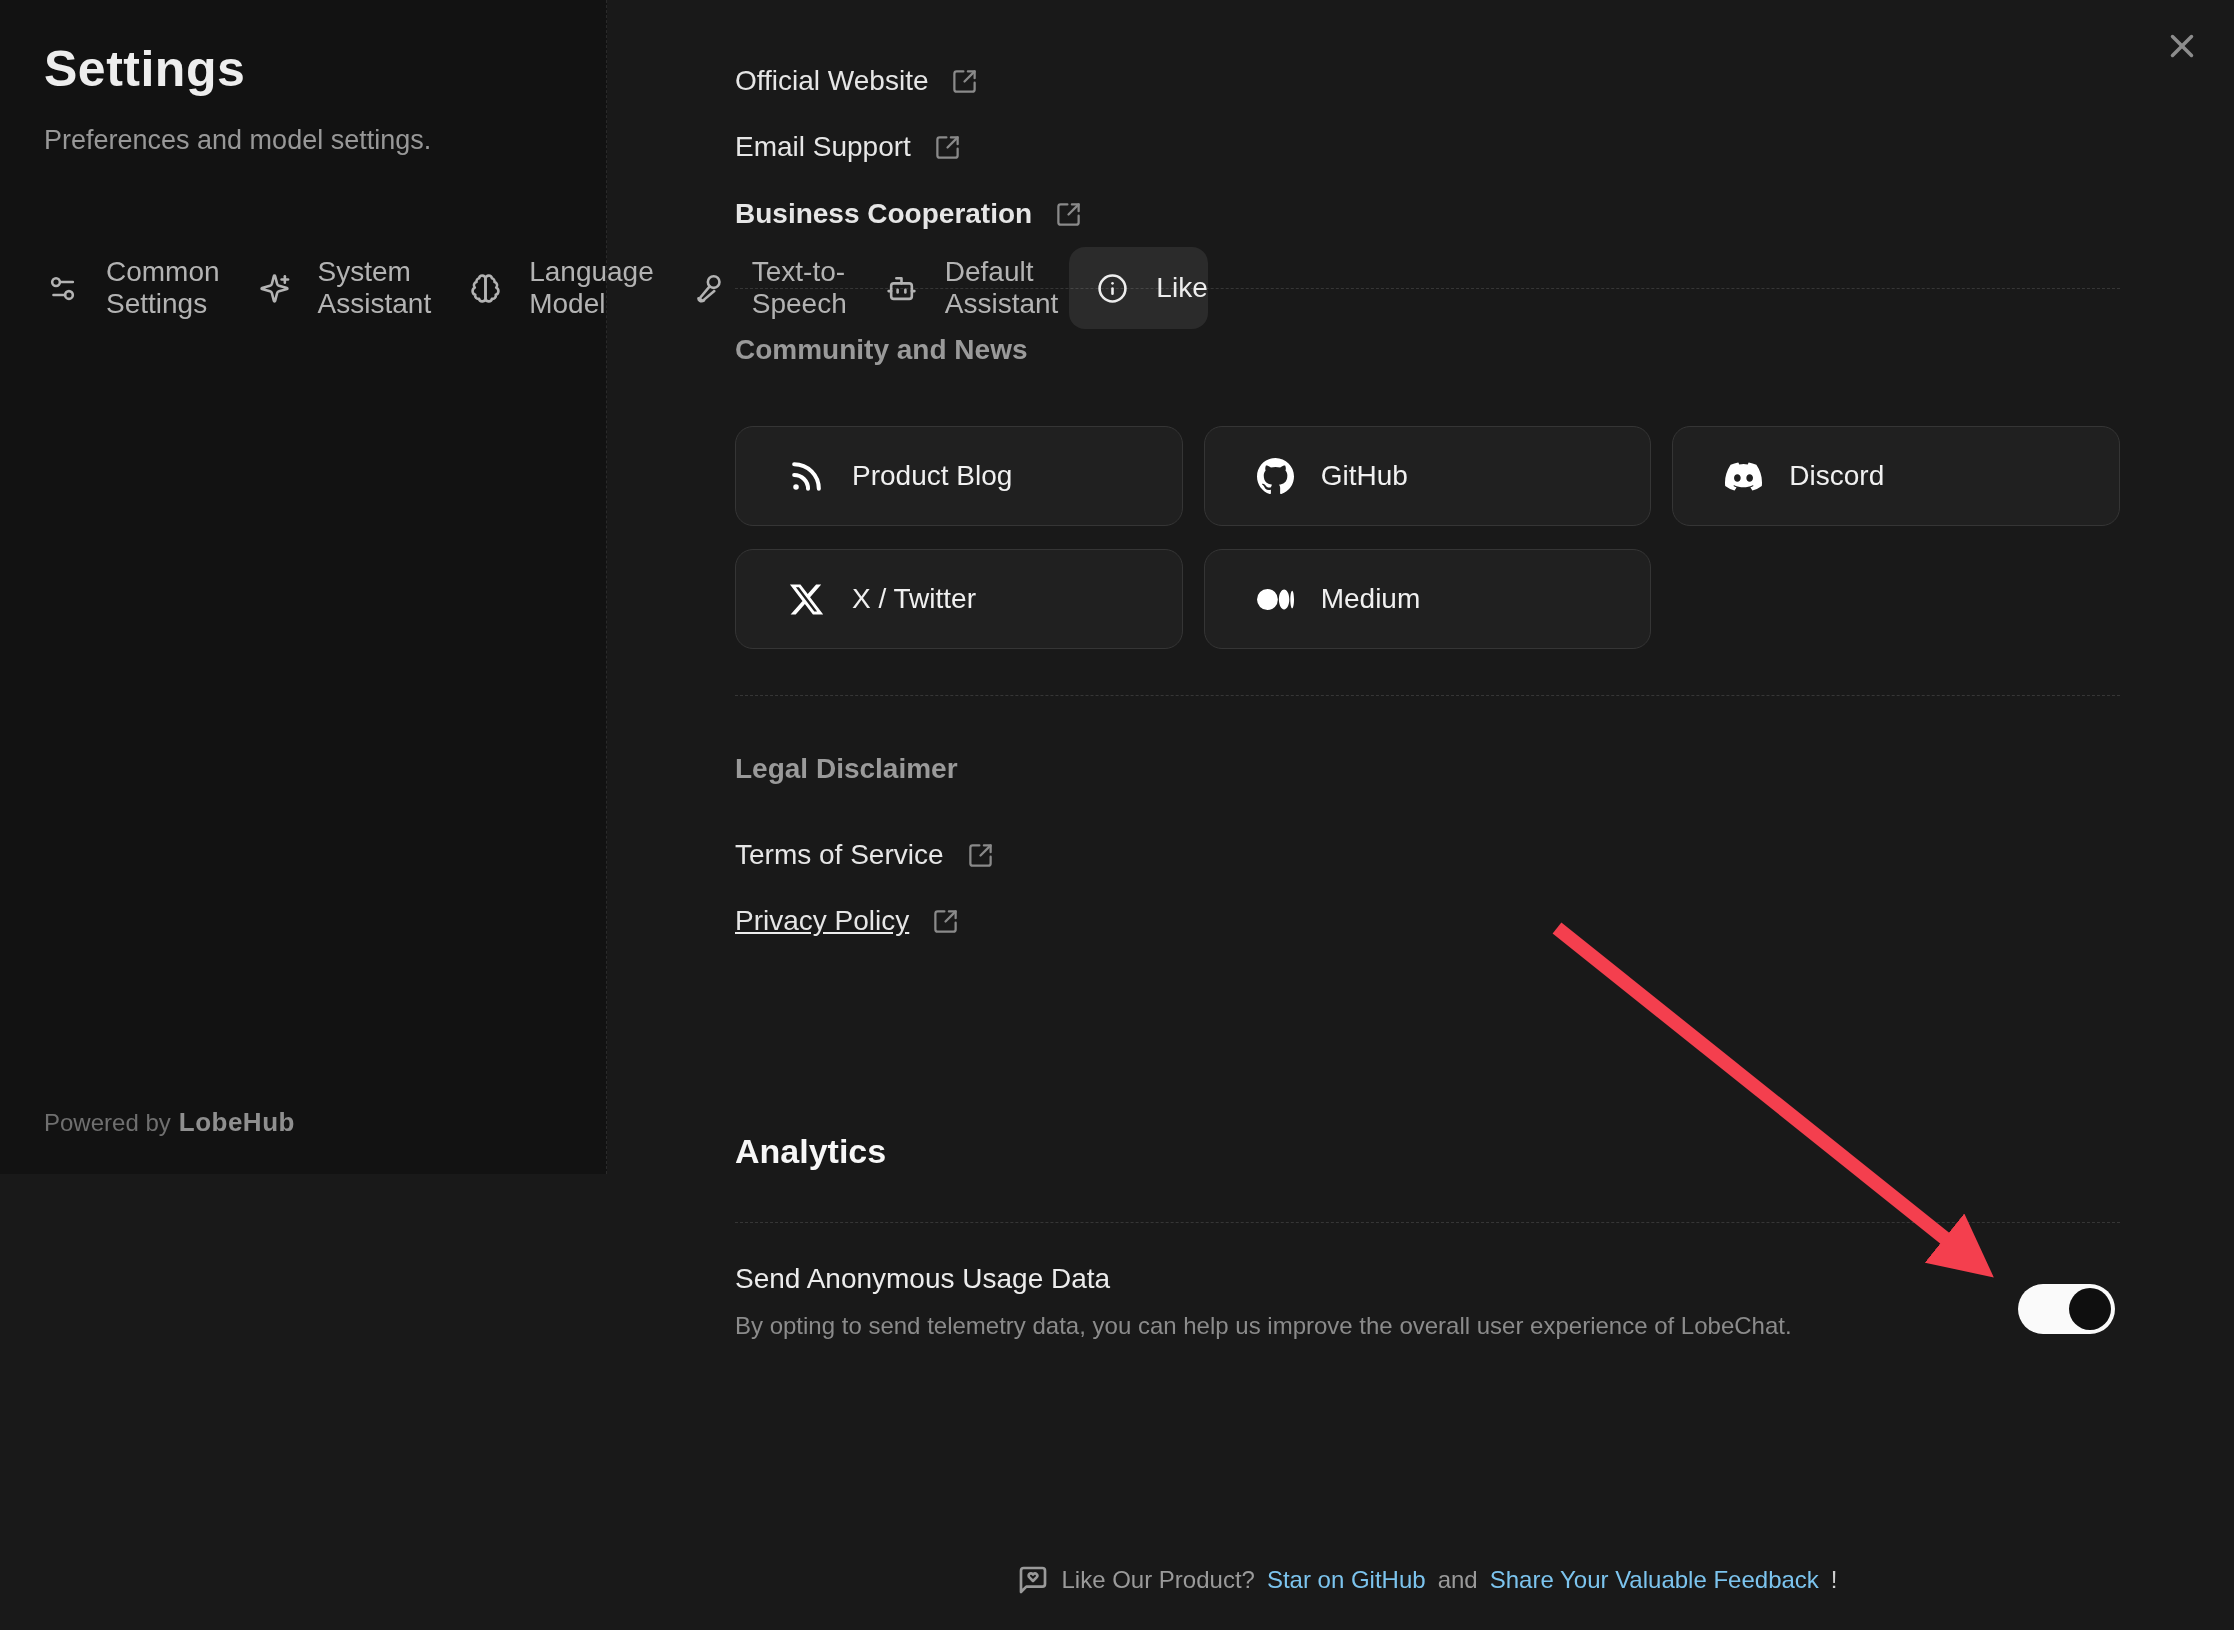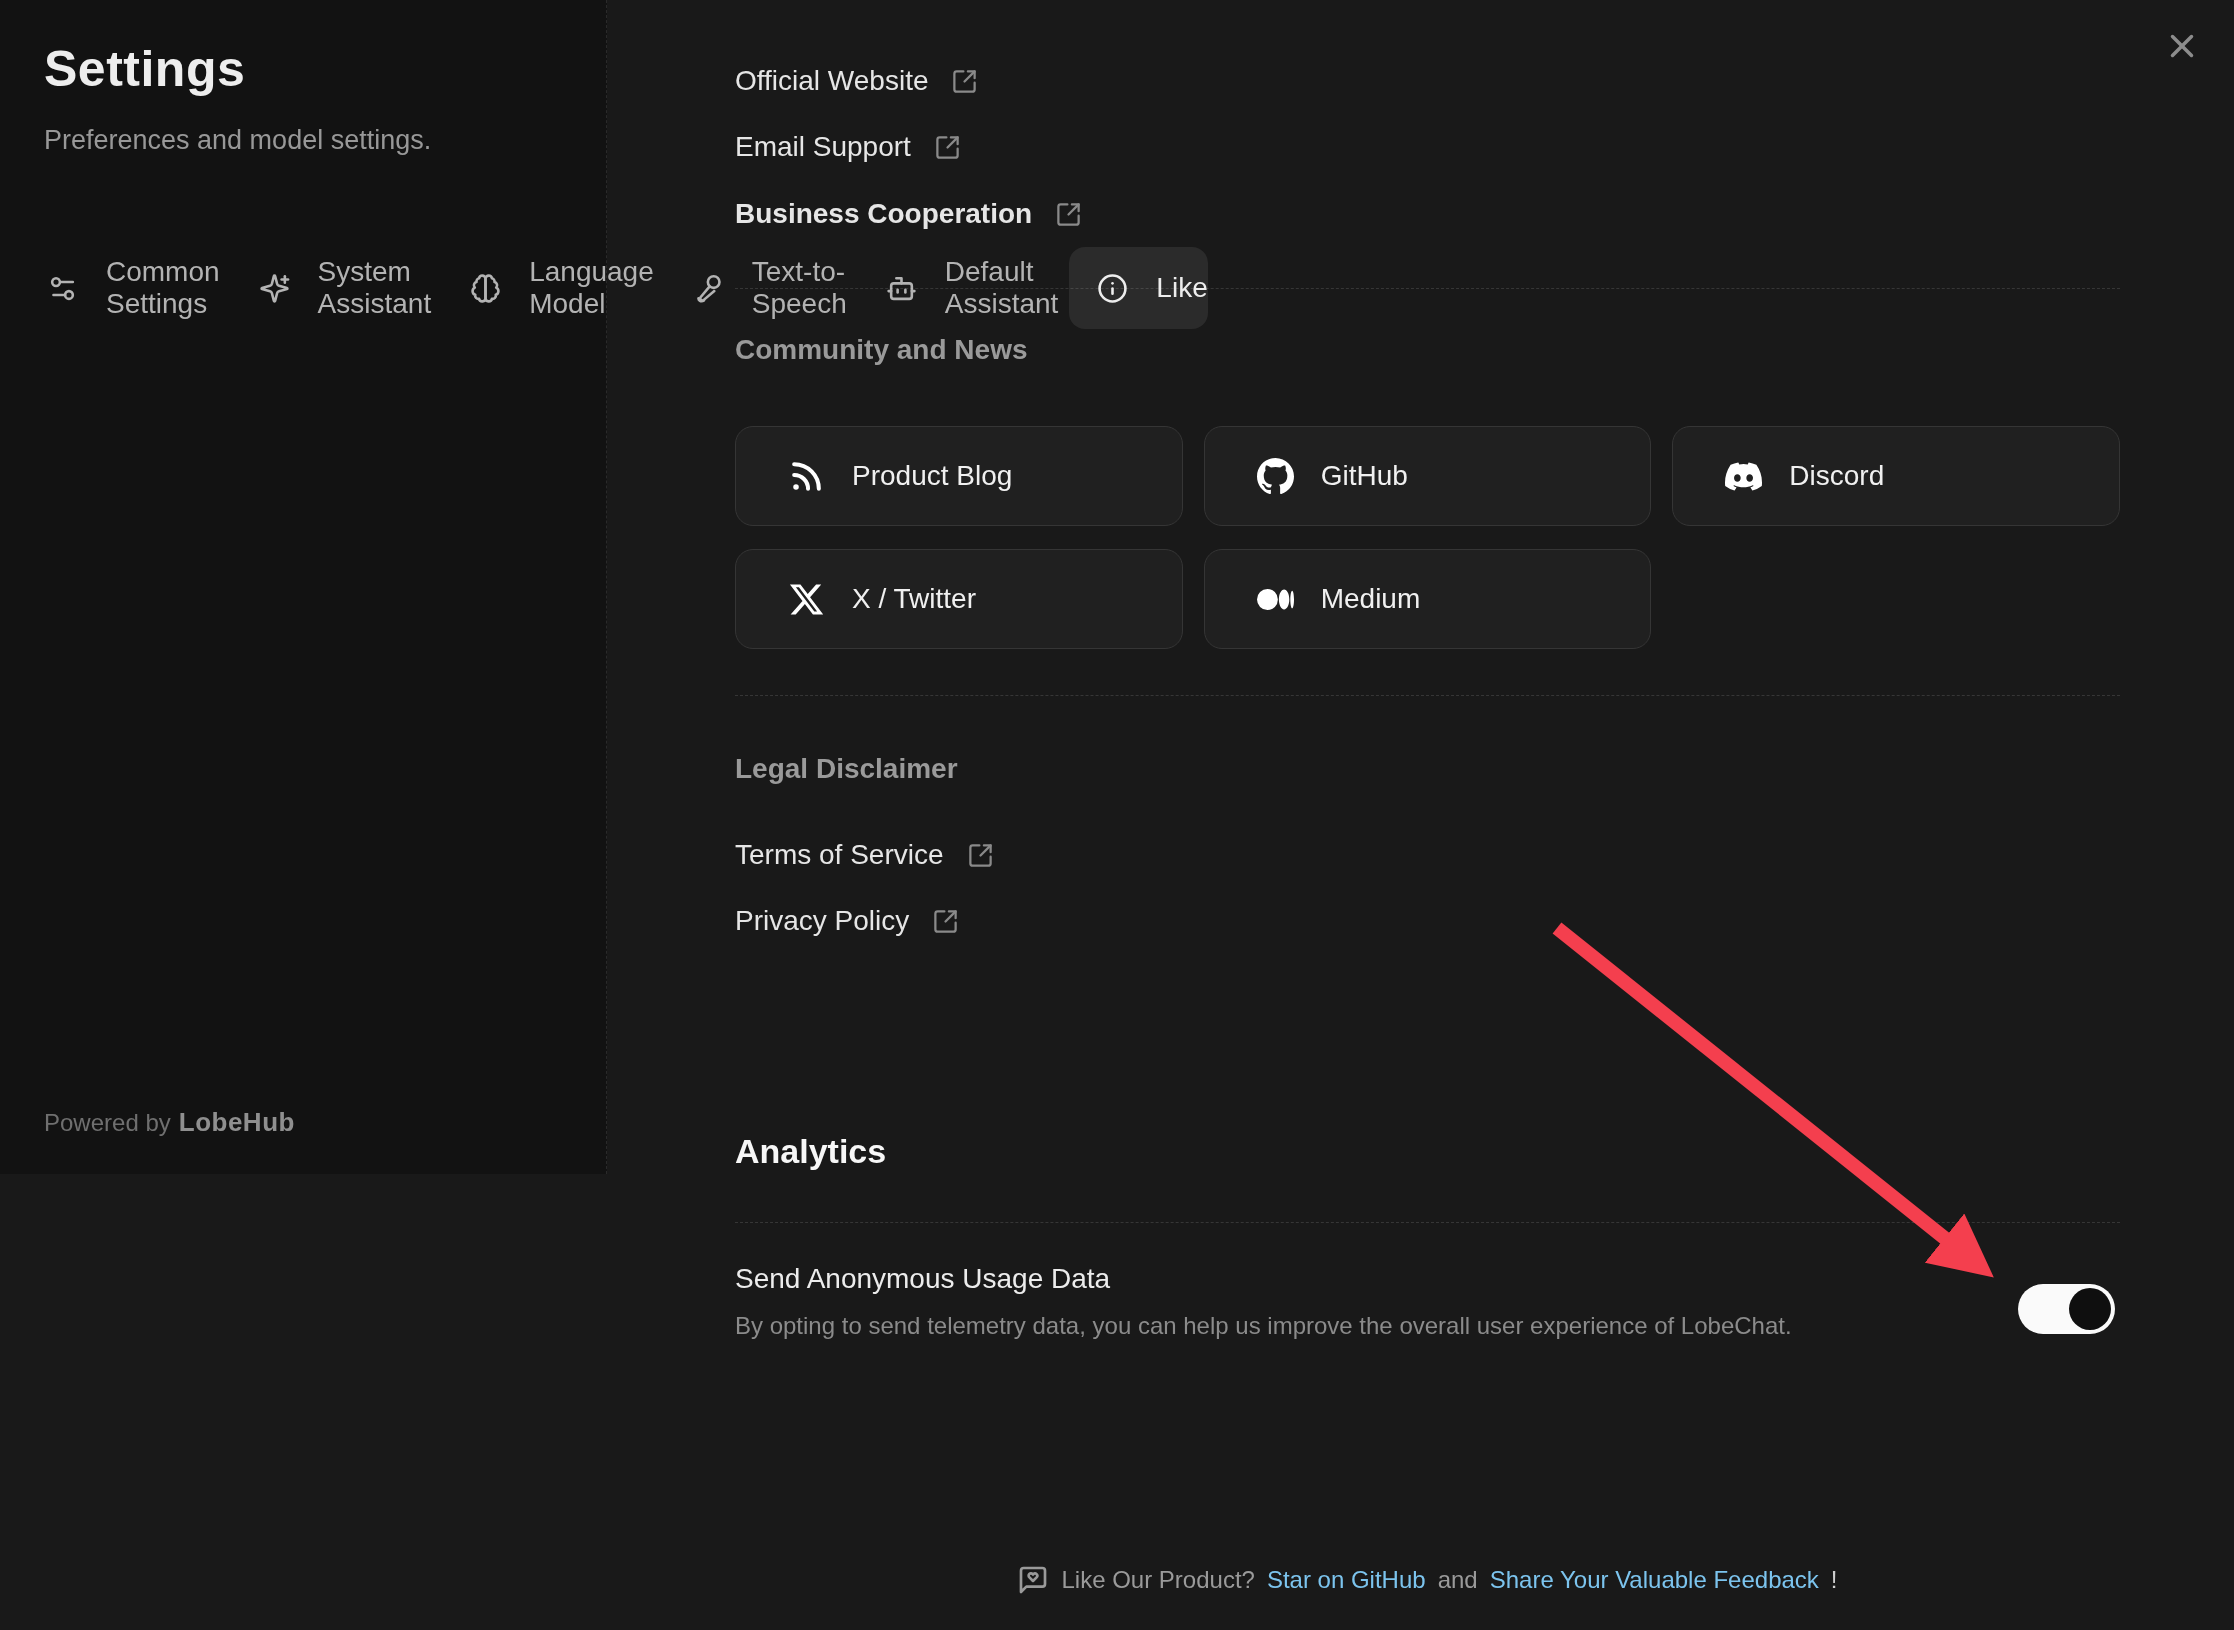--- a/index.html
+++ b/index.html
@@ -222,21 +222,21 @@
   <h2 class="section-heading" style="top:745px; left:0;margin-top:8px;">Legal Disclaimer</h2>
 
   <div class="link-row" style="top:835px; left:0;">
     <span class="lbl">Terms of Service</span>
     <svg viewBox="0 0 24 24" fill="none" stroke="currentColor" stroke-width="2" stroke-linecap="round" stroke-linejoin="round">
         <path d="M21 13v6a2 2 0 0 1-2 2H5a2 2 0 0 1-2-2V5a2 2 0 0 1 2-2h6"></path>
         <path d="m21 3-9 9"></path>
         <path d="M15 3h6v6"></path>
       </svg>
   </div>
-  <div class="link-row" style="top:901px; left:0;">
+  <div class="link-row" style="top:901px; left:0;text-decoration:underline;">
     <span class="lbl">Privacy Policy</span>
     <svg viewBox="0 0 24 24" fill="none" stroke="currentColor" stroke-width="2" stroke-linecap="round" stroke-linejoin="round">
         <path d="M21 13v6a2 2 0 0 1-2 2H5a2 2 0 0 1-2-2V5a2 2 0 0 1 2-2h6"></path>
         <path d="m21 3-9 9"></path>
         <path d="M15 3h6v6"></path>
       </svg>
   </div>
 
   <h2 id="analytics-heading" style="top:1132px; left:0;">Analytics</h2>
 

